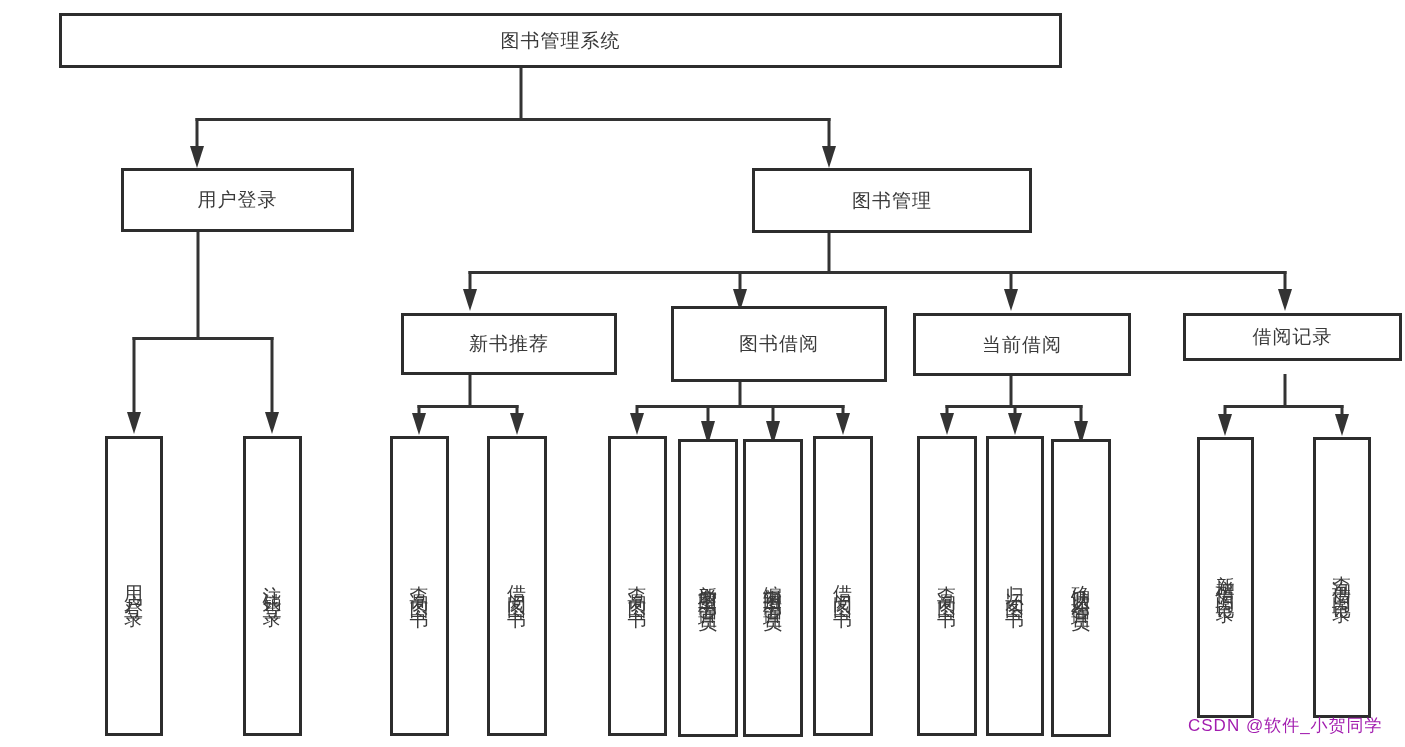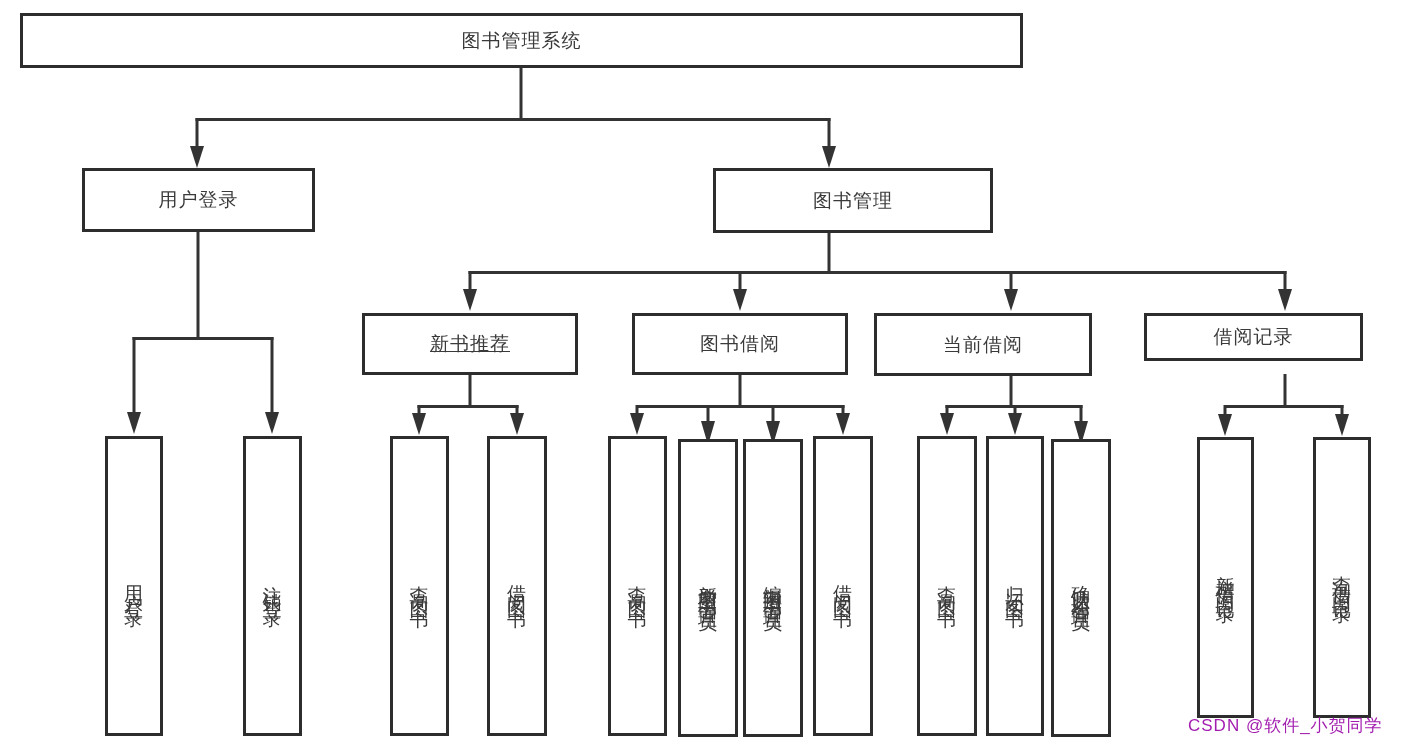--- a/index.html
+++ b/index.html
@@ -14,20 +14,21 @@
     position:absolute;
     box-sizing:border-box;
     border:3px solid #2d2d2d;
     background:#ffffff;
     color:#3a3a3a;
     display:flex;align-items:center;justify-content:center;
     font-size:19px;
     letter-spacing:1px;
     white-space:nowrap;
     z-index:2;
+    margin-left:39px;
   }
   .vbox{
     position:absolute;
     box-sizing:border-box;
     border:3px solid #2d2d2d;
     background:#ffffff;
     color:#3a3a3a;
     display:flex;align-items:center;justify-content:center;
     writing-mode:vertical-rl;
     text-orientation:mixed;
@@ -117,22 +118,22 @@
     <polygon points="1218,414 1232,414 1225,436"></polygon>
     <line x1="1342" y1="405" x2="1342" y2="421"></line>
     <polygon points="1335,414 1349,414 1342,436"></polygon>
   </svg>
 
   <div class="box" style="left:20px;top:13px;width:1003px;height:55px;">图书管理系统</div>
 
   <div class="box" style="left:82px;top:168px;width:233px;height:64px;">用户登录</div>
   <div class="box" style="left:713px;top:168px;width:280px;height:65px;">图书管理</div>
 
-  <div class="box" style="left:362px;top:313px;width:216px;height:62px;text-decoration:underline;">新书推荐</div>
-  <div class="box" style="left:632px;top:313px;width:216px;height:62px;">图书借阅</div>
+  <div class="box" style="left:362px;top:313px;width:216px;height:62px;">新书推荐</div>
+  <div class="box" style="left:632px;top:306px;width:216px;height:76px;">图书借阅</div>
   <div class="box" style="left:874px;top:313px;width:218px;height:63px;">当前借阅</div>
   <div class="box" style="left:1144px;top:313px;width:219px;height:48px;">借阅记录</div>
 
   <div class="vbox" style="left:105px;top:436px;width:58px;height:300px;">用户登录</div>
   <div class="vbox" style="left:243px;top:436px;width:59px;height:300px;">注销登录</div>
 
   <div class="vbox" style="left:390px;top:436px;width:59px;height:300px;">查询图书</div>
   <div class="vbox" style="left:487px;top:436px;width:60px;height:300px;">借阅图书</div>
 
   <div class="vbox" style="left:608px;top:436px;width:59px;height:300px;">查询图书</div>

